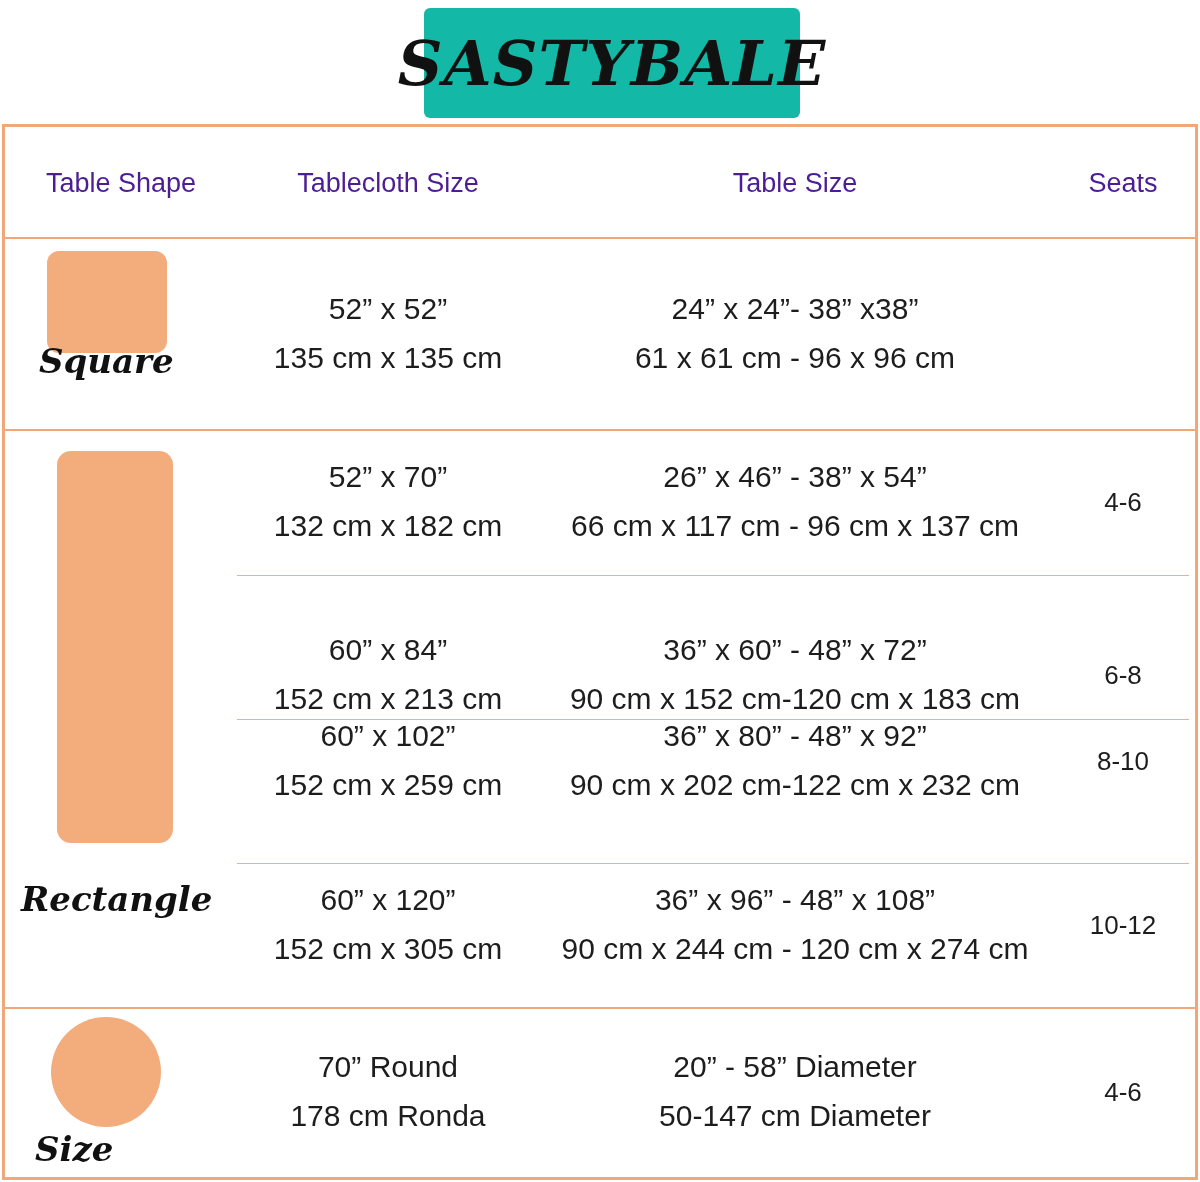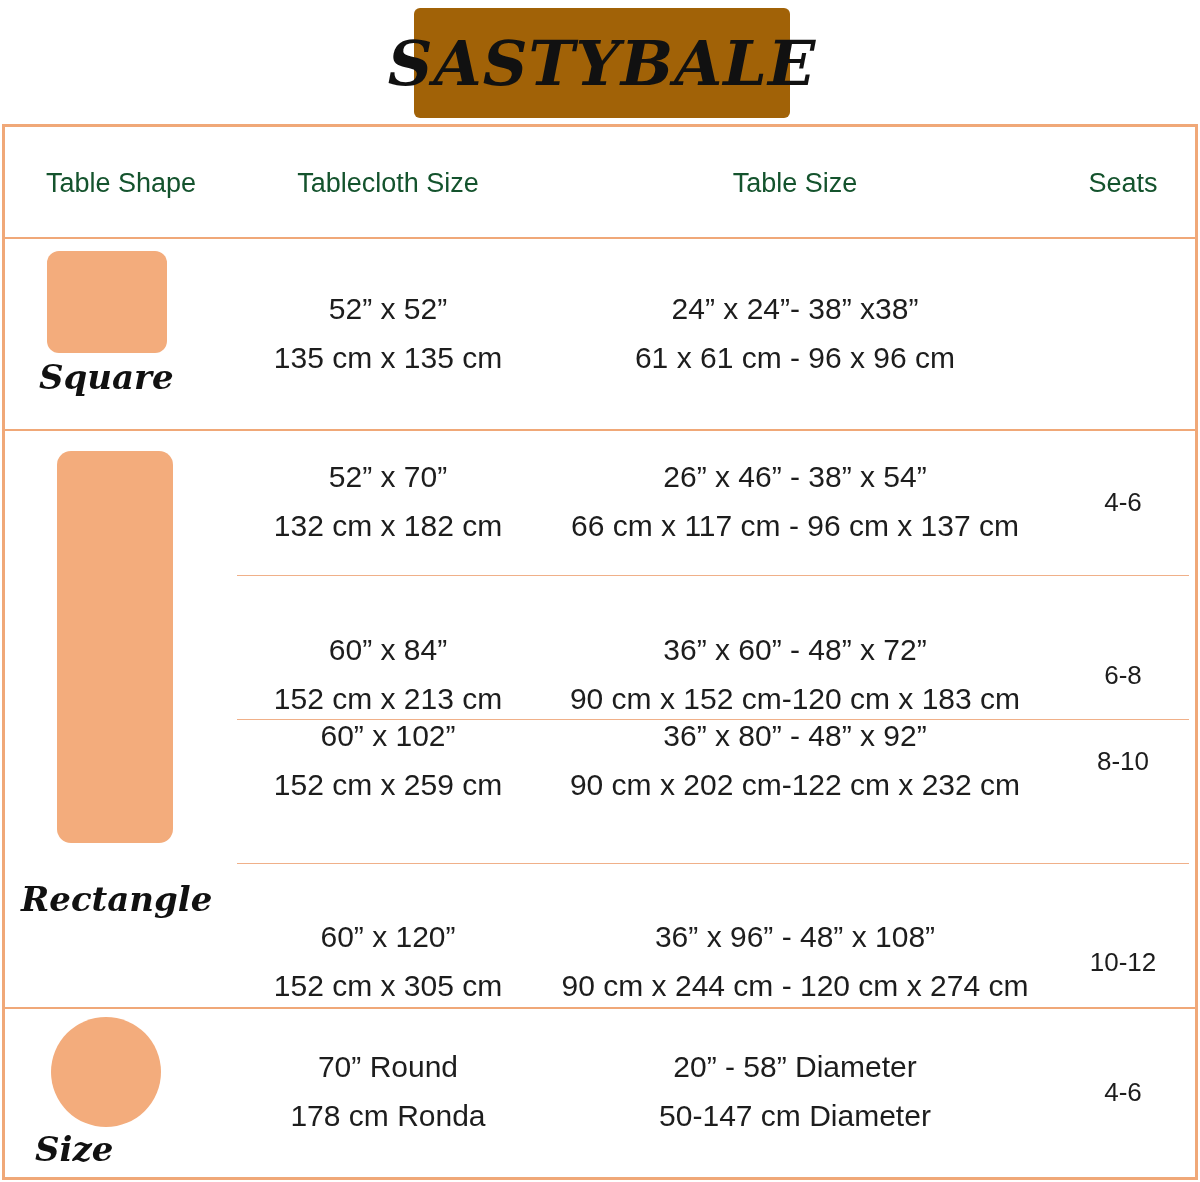--- a/index.html
+++ b/index.html
@@ -19,25 +19,25 @@
   
   .brand-wrap {
     position: absolute;
     top: 0;
     left: 0;
     width: 1200px;
     height: 120px;
   }
   .brand-box {
     position: absolute;
-    left: 414px;
+    left: 424px;
     top: 8px;
     width: 376px;
     height: 110px;
-    background: #a16207;
+    background: #14b8a6;
     border-radius: 6px;
   }
   .brand-text {
     position: absolute;
     left: 0;
     top: 0;
     width: 376px;
     height: 110px;
     display: flex;
     align-items: center;
@@ -81,21 +81,21 @@
     box-sizing: border-box;
   }
   .hdr .cell {
     position: absolute;
     top: 0;
     height: 112px;
     display: flex;
     align-items: center;
     justify-content: center;
     font-size: 27px;
-    color: #14532d;
+    color: #4c1d95;
   }
   .col-shape  { left: 0px;   width: 232px; }
   .col-cloth  { left: 232px; width: 302px; }
   .col-table  { left: 534px; width: 512px; }
   .col-seats  { left: 1046px;width: 144px; }
 
   
   .row {
     position: absolute;
     left: 0;
@@ -194,21 +194,21 @@
 
     <div class="hdr">
       <div class="cell col-shape">Table Shape</div>
       <div class="cell col-cloth">Tablecloth Size</div>
       <div class="cell col-table">Table Size</div>
       <div class="cell col-seats">Seats</div>
     </div>
 
     <div class="shape-col" style="top:112px; height:190px;">
       <div class="sq-swatch"></div>
-      <div class="shape-label" style="left:34px; top:118px;">Square</div>
+      <div class="shape-label" style="left:34px; top:102px;">Square</div>
     </div>
 
     <div class="row" style="top:112px; height:190px;">
       <div class="cell col-cloth">
         <span class="line">52” x 52”</span>
         <span class="line">135 cm x 135 cm</span>
       </div>
       <div class="cell col-table">
         <span class="line">24” x 24”- 38” x38”</span>
         <span class="line">61 x 61 cm - 96 x 96 cm</span>
@@ -259,21 +259,21 @@
       <div class="cell col-table">
         <span class="line">36” x 80” - 48” x 92”</span>
         <span class="line">90 cm x 202 cm-122 cm x 232 cm</span>
       </div>
       <div class="cell col-seats seats">
         <span class="line">8-10</span>
       </div>
     </div>
     <div class="sep-inner" style="top:736px;"></div>
 
-    <div class="row" style="top:765px; height:140px;">
+    <div class="row" style="top:728px; height:140px;">
       <div class="cell col-cloth">
         <span class="line">60” x 120”</span>
         <span class="line">152 cm x 305 cm</span>
       </div>
       <div class="cell col-table">
         <span class="line">36” x 96” - 48” x 108”</span>
         <span class="line">90 cm x 244 cm - 120 cm x 274 cm</span>
       </div>
       <div class="cell col-seats seats">
         <span class="line">10-12</span>

